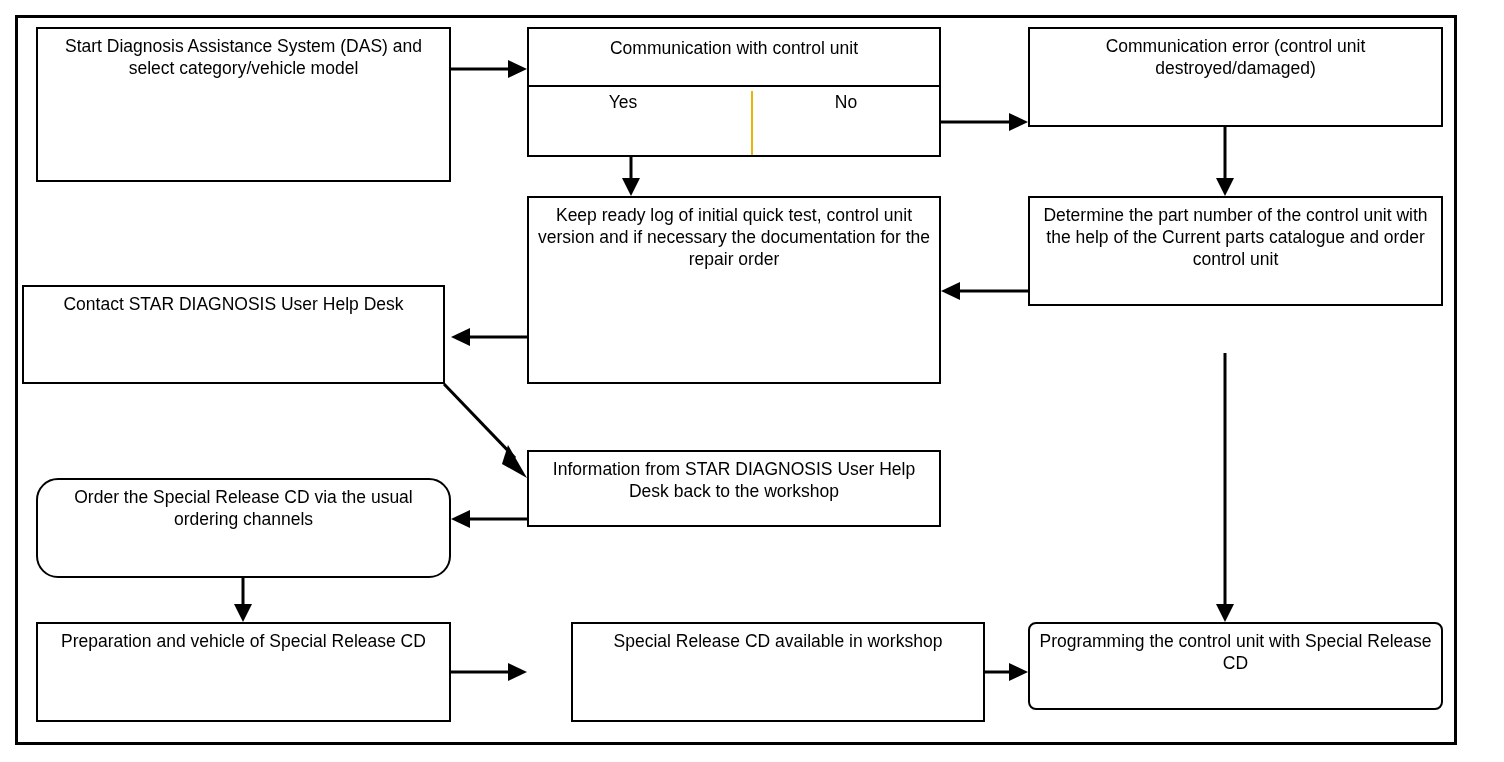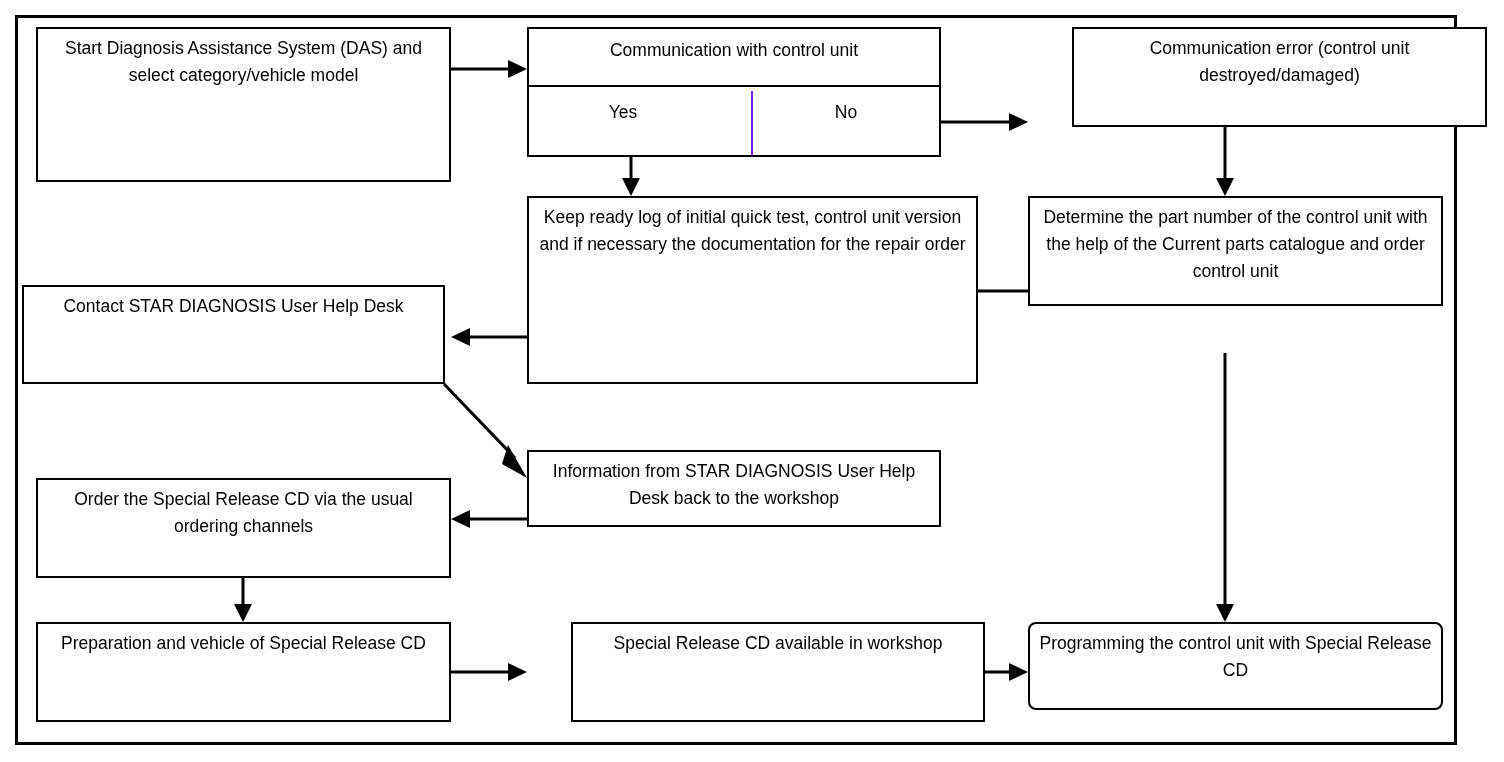--- a/index.html
+++ b/index.html
@@ -32,21 +32,21 @@
     background: #ffffff;
     z-index: 3;
   }
   .node-text {
     position: absolute;
     left: 0;
     right: 0;
     top: 6px;
     text-align: center;
     font-size: 17.5px;
-    line-height: 27px;
+    line-height: 22px;
     color: #000000;
     padding: 0 5px;
     box-sizing: border-box;
     white-space: pre-line;
   }
   
   .decision-header {
     position: absolute;
     left: 0;
     right: 0;
@@ -63,24 +63,24 @@
     top: 62px;
     bottom: 0;
     display: flex;
   }
   .decision-cell {
     flex: 1 1 50%;
     position: relative;
     box-sizing: border-box;
   }
   .decision-cell + .decision-cell {
-    border-left: 2px solid #6d28d9;
+    border-left: 2px solid #eab308;
     margin-left: 34px;
   }
-  .decision-cell .node-text { top: 8px; }
+  .decision-cell .node-text { top: 0; }
 
   svg#edges {
     position: absolute;
     left: 0;
     top: 0;
     width: 1504px;
     height: 762px;
     z-index: 2;
     pointer-events: none;
   }
@@ -173,37 +173,37 @@
     <div class="decision-options">
       <div class="decision-cell">
         <div class="node-text">Yes</div>
       </div>
       <div class="decision-cell">
         <div class="node-text">No</div>
       </div>
     </div>
   </div>
 
-  <div class="node" style="left:1072px; top:27px; width:415px; height:100px;">
+  <div class="node" style="left:1028px; top:27px; width:415px; height:100px;">
     <div class="node-text">Communication error (control unit destroyed/damaged)</div>
   </div>
 
-  <div class="node" style="left:527px; top:196px; width:451px; height:188px;">
+  <div class="node" style="left:527px; top:196px; width:414px; height:188px;">
     <div class="node-text">Keep ready log of initial quick test, control unit version and if necessary the documentation for the repair order</div>
   </div>
 
   <div class="node" style="left:1028px; top:196px; width:415px; height:110px;">
     <div class="node-text">Determine the part number of the control unit with the help of the Current parts catalogue and order control unit</div>
   </div>
 
   <div class="node" style="left:22px; top:285px; width:423px; height:99px;">
     <div class="node-text">Contact STAR DIAGNOSIS User Help Desk</div>
   </div>
 
-  <div class="node" style="left:36px; top:478px; width:415px; height:100px;">
+  <div class="node" style="left:36px; top:478px; width:415px; height:100px;border-radius:22px;">
     <div class="node-text">Order the Special Release CD via the usual ordering channels</div>
   </div>
 
   <div class="node" style="left:527px; top:450px; width:414px; height:77px;">
     <div class="node-text">Information from STAR DIAGNOSIS User Help Desk back to the workshop</div>
   </div>
 
   <div class="node" style="left:36px; top:622px; width:415px; height:100px;">
     <div class="node-text">Preparation and vehicle of Special Release CD</div>
   </div>

